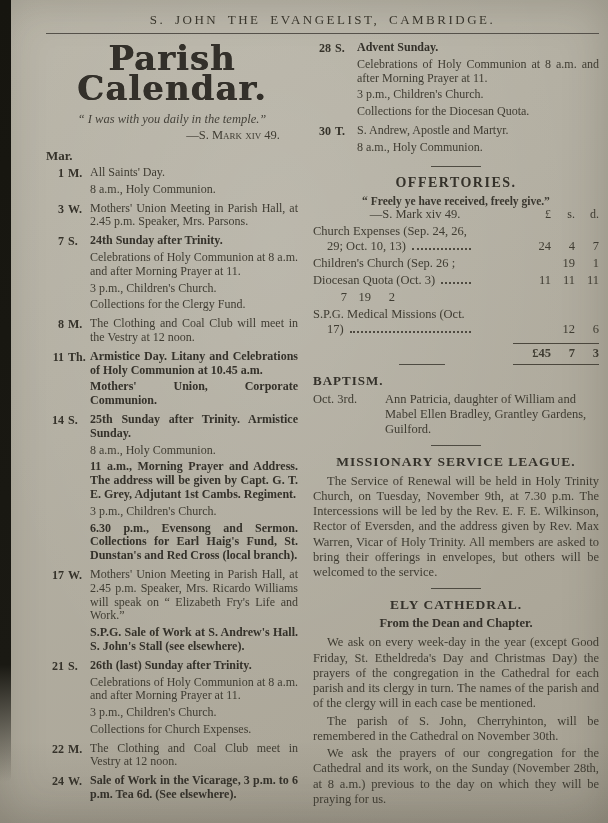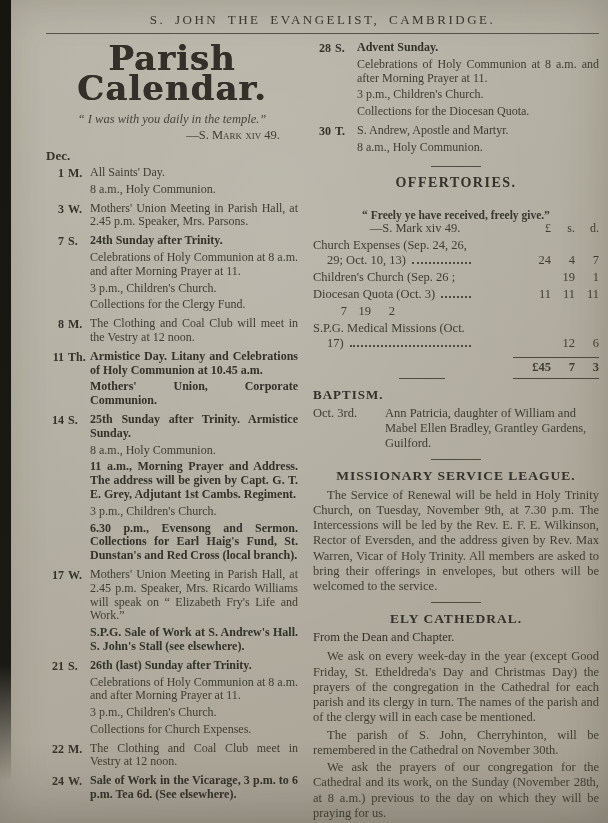--- a/index.html
+++ b/index.html
@@ -43,21 +43,21 @@
   .cal-num{width:18px;text-align:right;}
   .cal-day{margin-left:4px;}
   .cal-body{flex:1;min-width:0;}
   .cal-para{text-align:justify;line-height:1.15;margin-bottom:3px;}
   .cal-para.bold{font-weight:700;color:#34312a;}
 
   
   .divider{width:50px;border-top:1.3px solid #4e4b42;margin:8px auto 8px auto;}
 
   
-  .off-title{text-align:center;font-weight:700;font-size:14px;letter-spacing:1.5px;color:#34312a;margin-bottom:18px;}
+  .off-title{text-align:center;font-weight:700;font-size:14px;letter-spacing:1.5px;color:#34312a;margin-bottom:4px;}
   .off-quote{text-align:center;font-weight:700;font-size:11.5px;color:#3a372f;}
   .off-head{display:flex;align-items:baseline;font-size:12px;margin-bottom:2px;}
   .off-head .attr{flex:1;text-align:center;font-size:12.5px;}
   .amt-col{flex:none;text-align:right;}
   .amt-col.p{width:34px;} .amt-col.s{width:24px;} .amt-col.d{width:24px;}
   .off-rows{font-size:12.5px;}
   .off-row{display:flex;align-items:flex-end;margin-bottom:2px;gap:44px;}
   .off-label{flex:1;min-width:0;}
   .off-line{line-height:1.2;}
   .off-line.cont{padding-left:14px;}
@@ -71,40 +71,40 @@
   .mini-dash{width:46px;border-top:1.3px solid #4e4b42;margin-left:86px;}
 
   
   .bap-title{font-weight:700;font-size:13px;letter-spacing:1px;color:#34312a;margin:8px 0 3px 0;}
   .bap-entry{display:flex;font-size:12.5px;}
   .bap-date{width:72px;flex:none;}
   .bap-text{flex:1;line-height:1.2;}
 
   
   .sec-title{text-align:center;font-weight:700;font-size:13.5px;letter-spacing:1px;color:#34312a;margin-bottom:4px;}
-  .sec-subtitle{text-align:left;font-weight:400;font-size:12.5px;color:#34312a;margin:-1px 0 4px 0;}
+  .sec-subtitle{text-align:center;font-weight:700;font-size:12.5px;color:#34312a;margin:-1px 0 4px 0;}
   .para{font-size:12.5px;line-height:1.22;text-align:justify;text-indent:14px;margin:0 0 2px 0;}
 </style>
 </head>
 <body>
 
 <div class="page">
   <div class="binding-strip"></div>
   <div class="content">
 
     <div class="page-header">S. JOHN THE EVANGELIST, CAMBRIDGE.</div>
     <hr class="header-rule">
 
     <div class="columns">
 
       <div class="col-left">
         <div class="pc-title">Parish Calendar.</div>
         <div class="pc-quote">“ I was with you daily in the temple.”</div>
         <div class="pc-attr">—S. Mark xiv 49.</div>
-        <div class="month">Dec.</div>
+        <div class="month">Mar.</div>
         <div id="cal-left">
   <div class="cal-entry">
     <div class="cal-date">
       <span class="cal-num">1</span>
       <span class="cal-day">M.</span>
     </div>
     <div class="cal-body">
                 <div class="cal-para">All Saints' Day.</div>
                 <div class="cal-para">8 a.m., Holy Communion.</div>
               </div>

